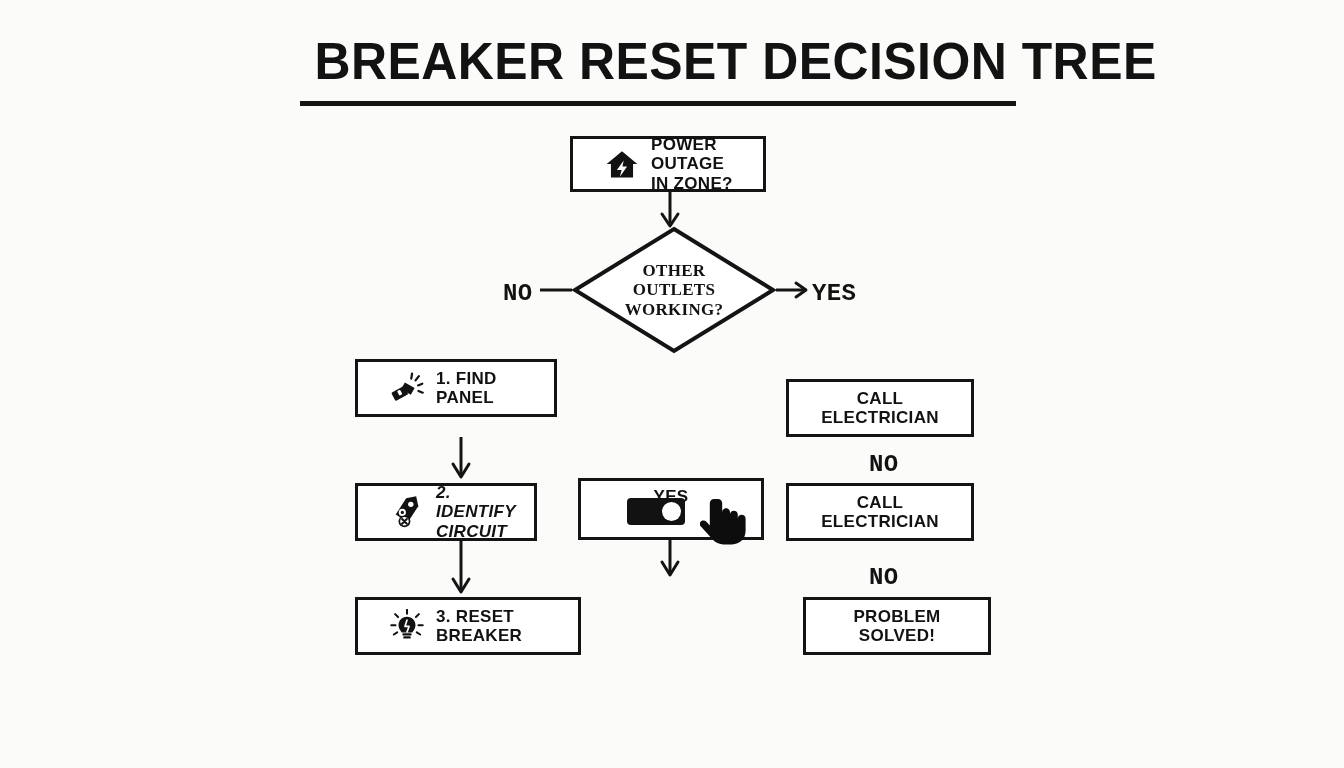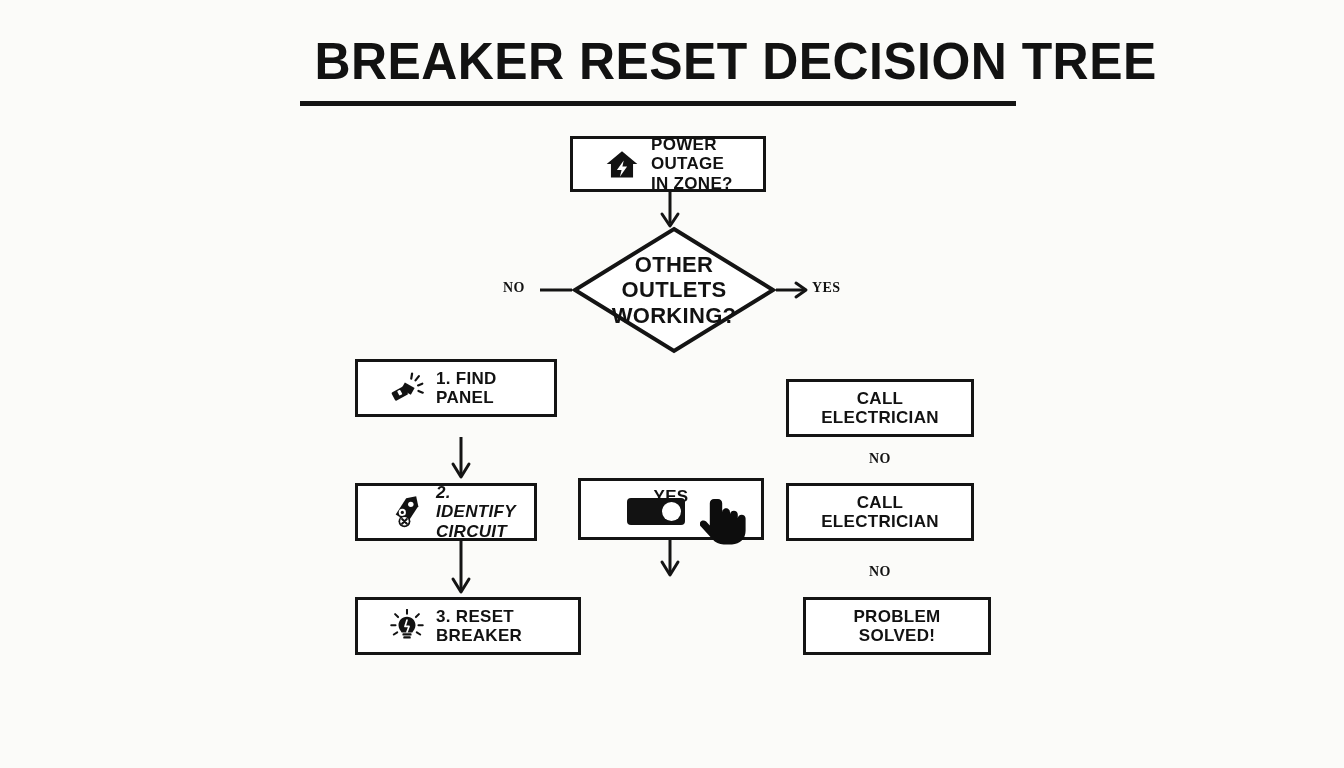--- a/index.html
+++ b/index.html
@@ -99,35 +99,35 @@
     width: 100%;
     height: 100%;
     overflow: visible;
   }
   .diamond .dia-label {
     position: absolute;
     inset: 0;
     display: flex;
     align-items: center;
     justify-content: center;
-    font-family: Liberation Sans, sans-serif;
-    font-size: 22px;
+    font-family: Liberation Serif, serif;
+    font-size: 17px;
     font-weight: 700;
     letter-spacing: 0.3px;
     line-height: 1.14;
     color: #121212;
     text-align: center;
     white-space: pre-line;
   }
 
   
   .edge-label {
     position: absolute;
-    font-family: Liberation Serif, serif;
-    font-size: 14px;
+    font-family: Liberation Mono, monospace;
+    font-size: 24px;
     font-weight: 700;
     letter-spacing: 0.4px;
     color: #121212;
     white-space: nowrap;
   }
 
   
   #connectors {
     position: absolute;
     left: 0;

